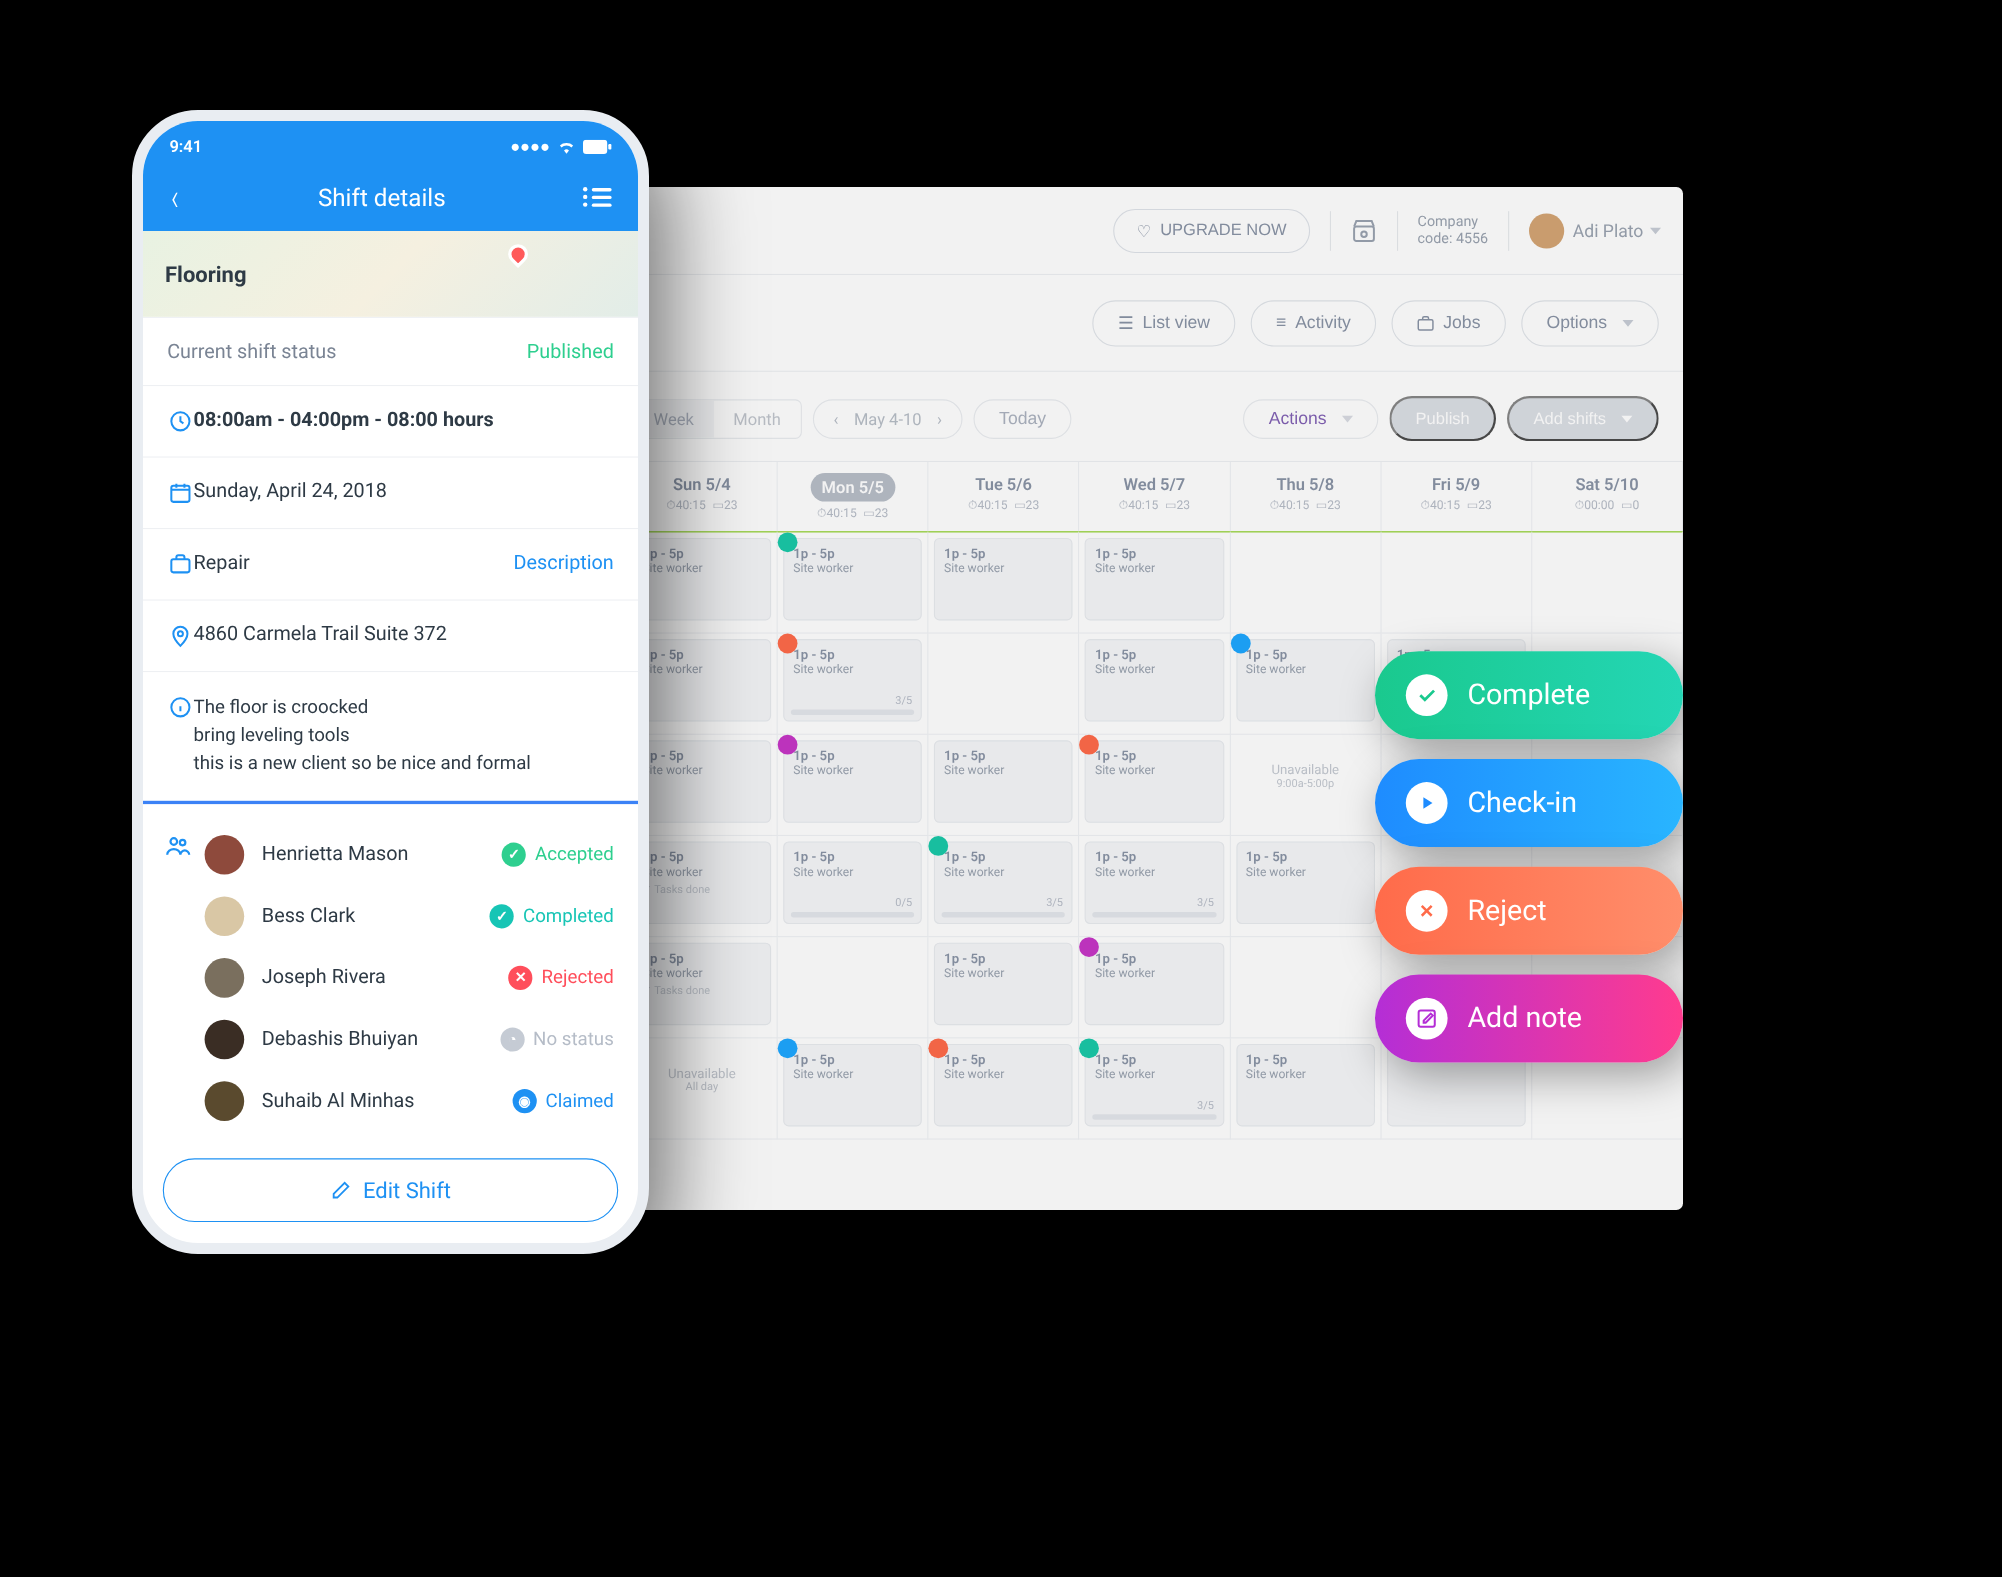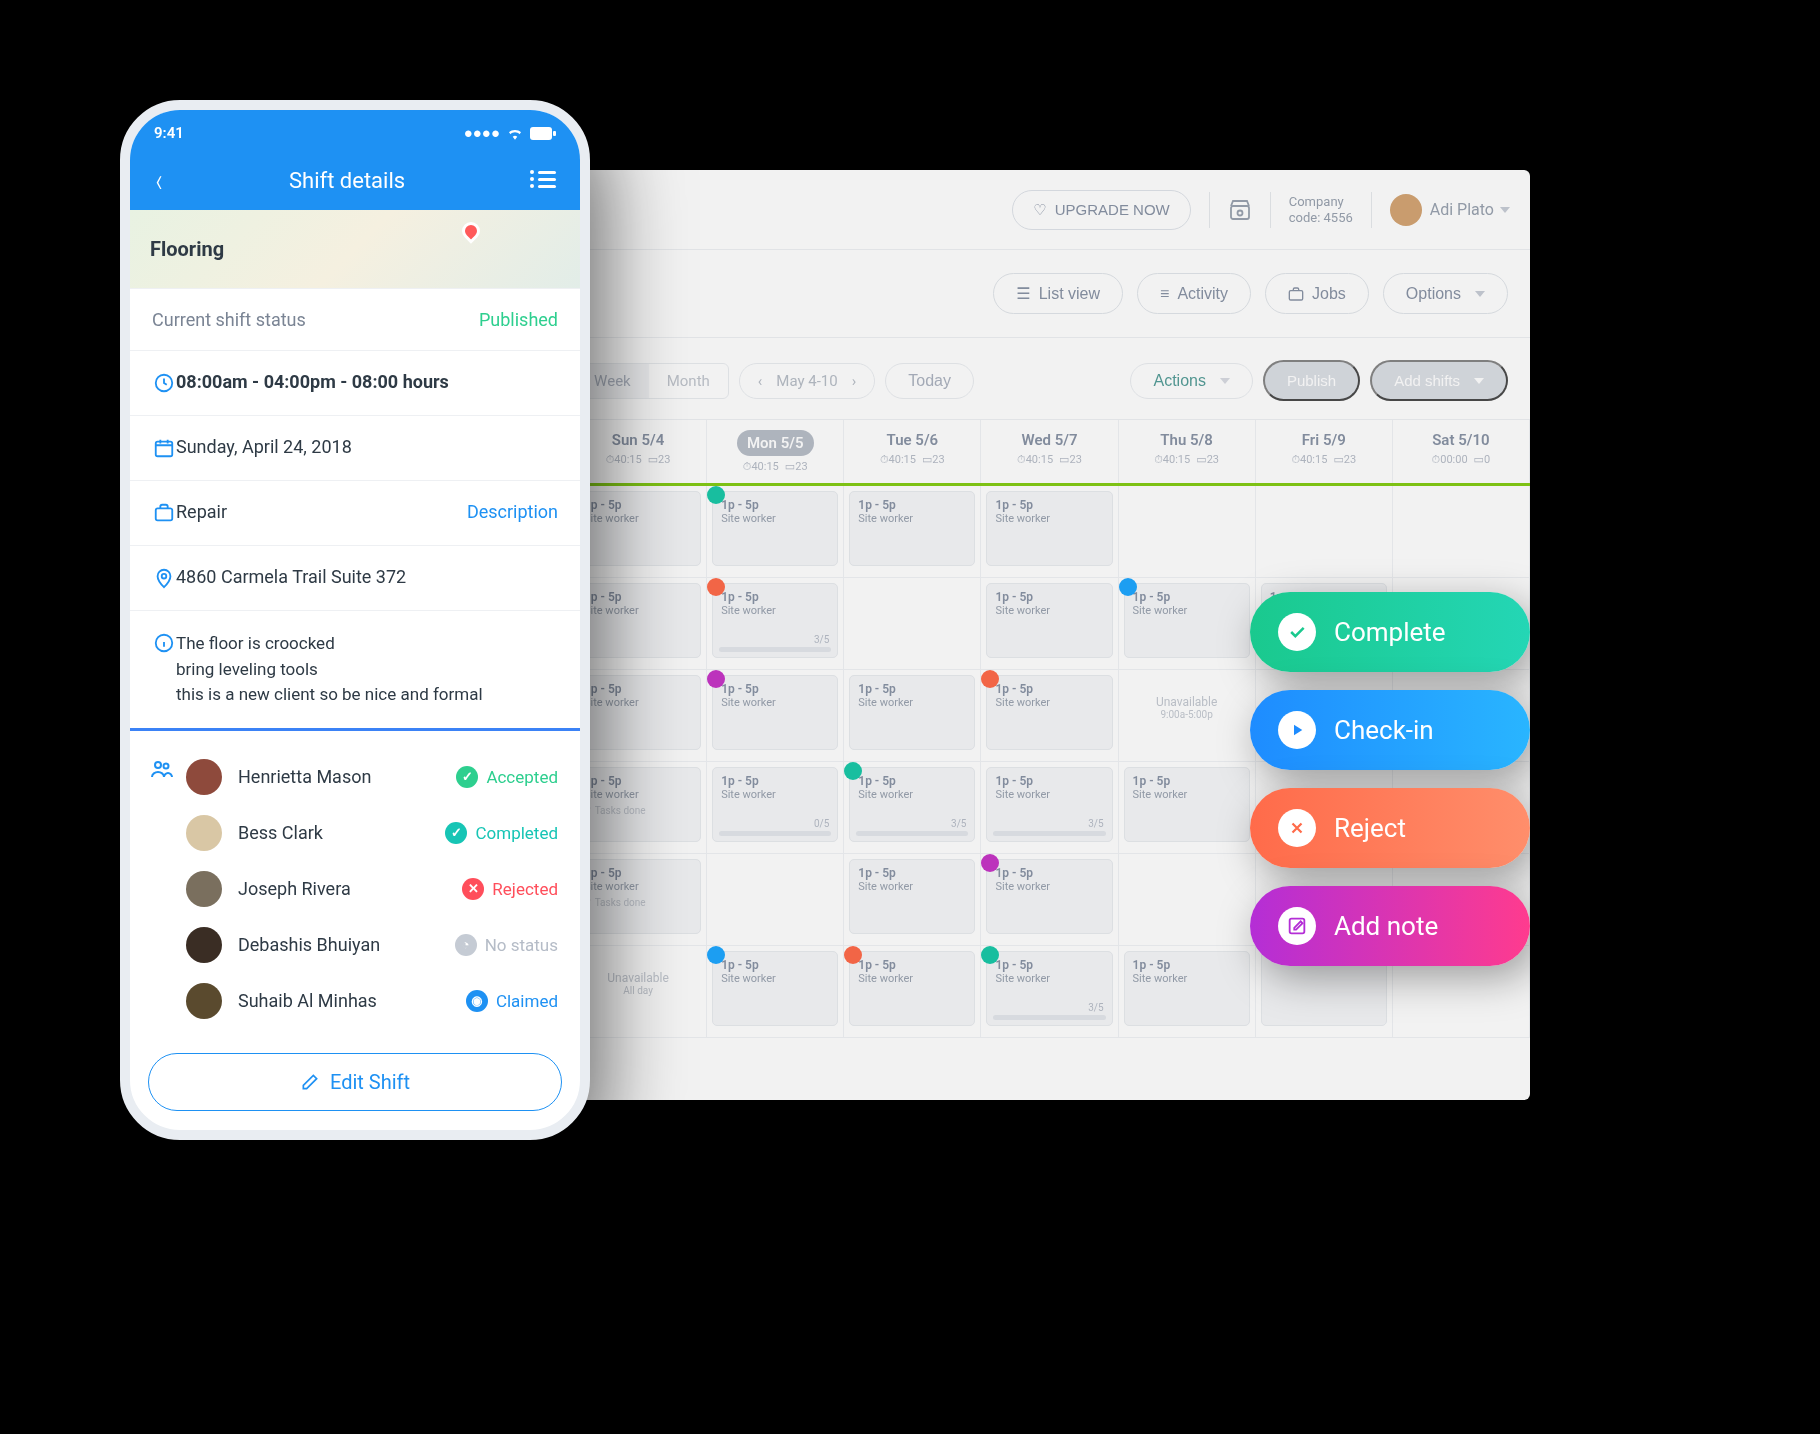--- a/index.html
+++ b/index.html
@@ -100,21 +100,21 @@
   background:#cdd2da; color:#fff; font-size:15px; cursor:pointer;
   display:inline-flex; align-items:center; gap:8px;
 }
 
 
 .cal-head {
   margin-top:18px;
   display:grid;
   grid-template-columns: 60px repeat(7, 1fr);
   border-top:1px solid #eef0f3;
-  border-bottom:3px solid #84cc16;
+  border-bottom:1px solid #84cc16;
 }
 .cal-head > div {
   padding:10px 6px; text-align:center; color:#9aa3b0;
   border-right:1px solid #f0f2f5;
 }
 .day-name { font-weight:600; font-size:15px; color:#8a94a6; }
 .day-name.sel { background:#b8bec8; color:#fff; border-radius:14px; padding:4px 10px; display:inline-block; }
 .day-sub { font-size:11px; color:#b7bdc8; margin-top:4px; display:flex; justify-content:center; gap:6px; }
 
 
@@ -343,21 +343,21 @@
       <span class="sel">Week</span>
       <span>Month</span>
     </div>
     <div class="date-pill">
       <span>‹</span>
       <span>May 4-10</span>
       <span>›</span>
     </div>
     <button class="tb-btn" style="padding:8px 22px">Today</button>
     <div class="spacer"></div>
-    <button class="tb-btn" style="padding:8px 22px;color:#0f766e;">
+    <button class="tb-btn" style="padding:8px 22px;color:#4c1d95;">
       <span>Actions</span>
       <span class="chev-down"></span>
     </button>
     <button class="ghost-pill">Publish</button>
     <button class="ghost-pill">
       <span>Add shifts</span>
       <span class="chev-down" style="border-top-color:#fff"></span>
     </button>
   </div>
 

